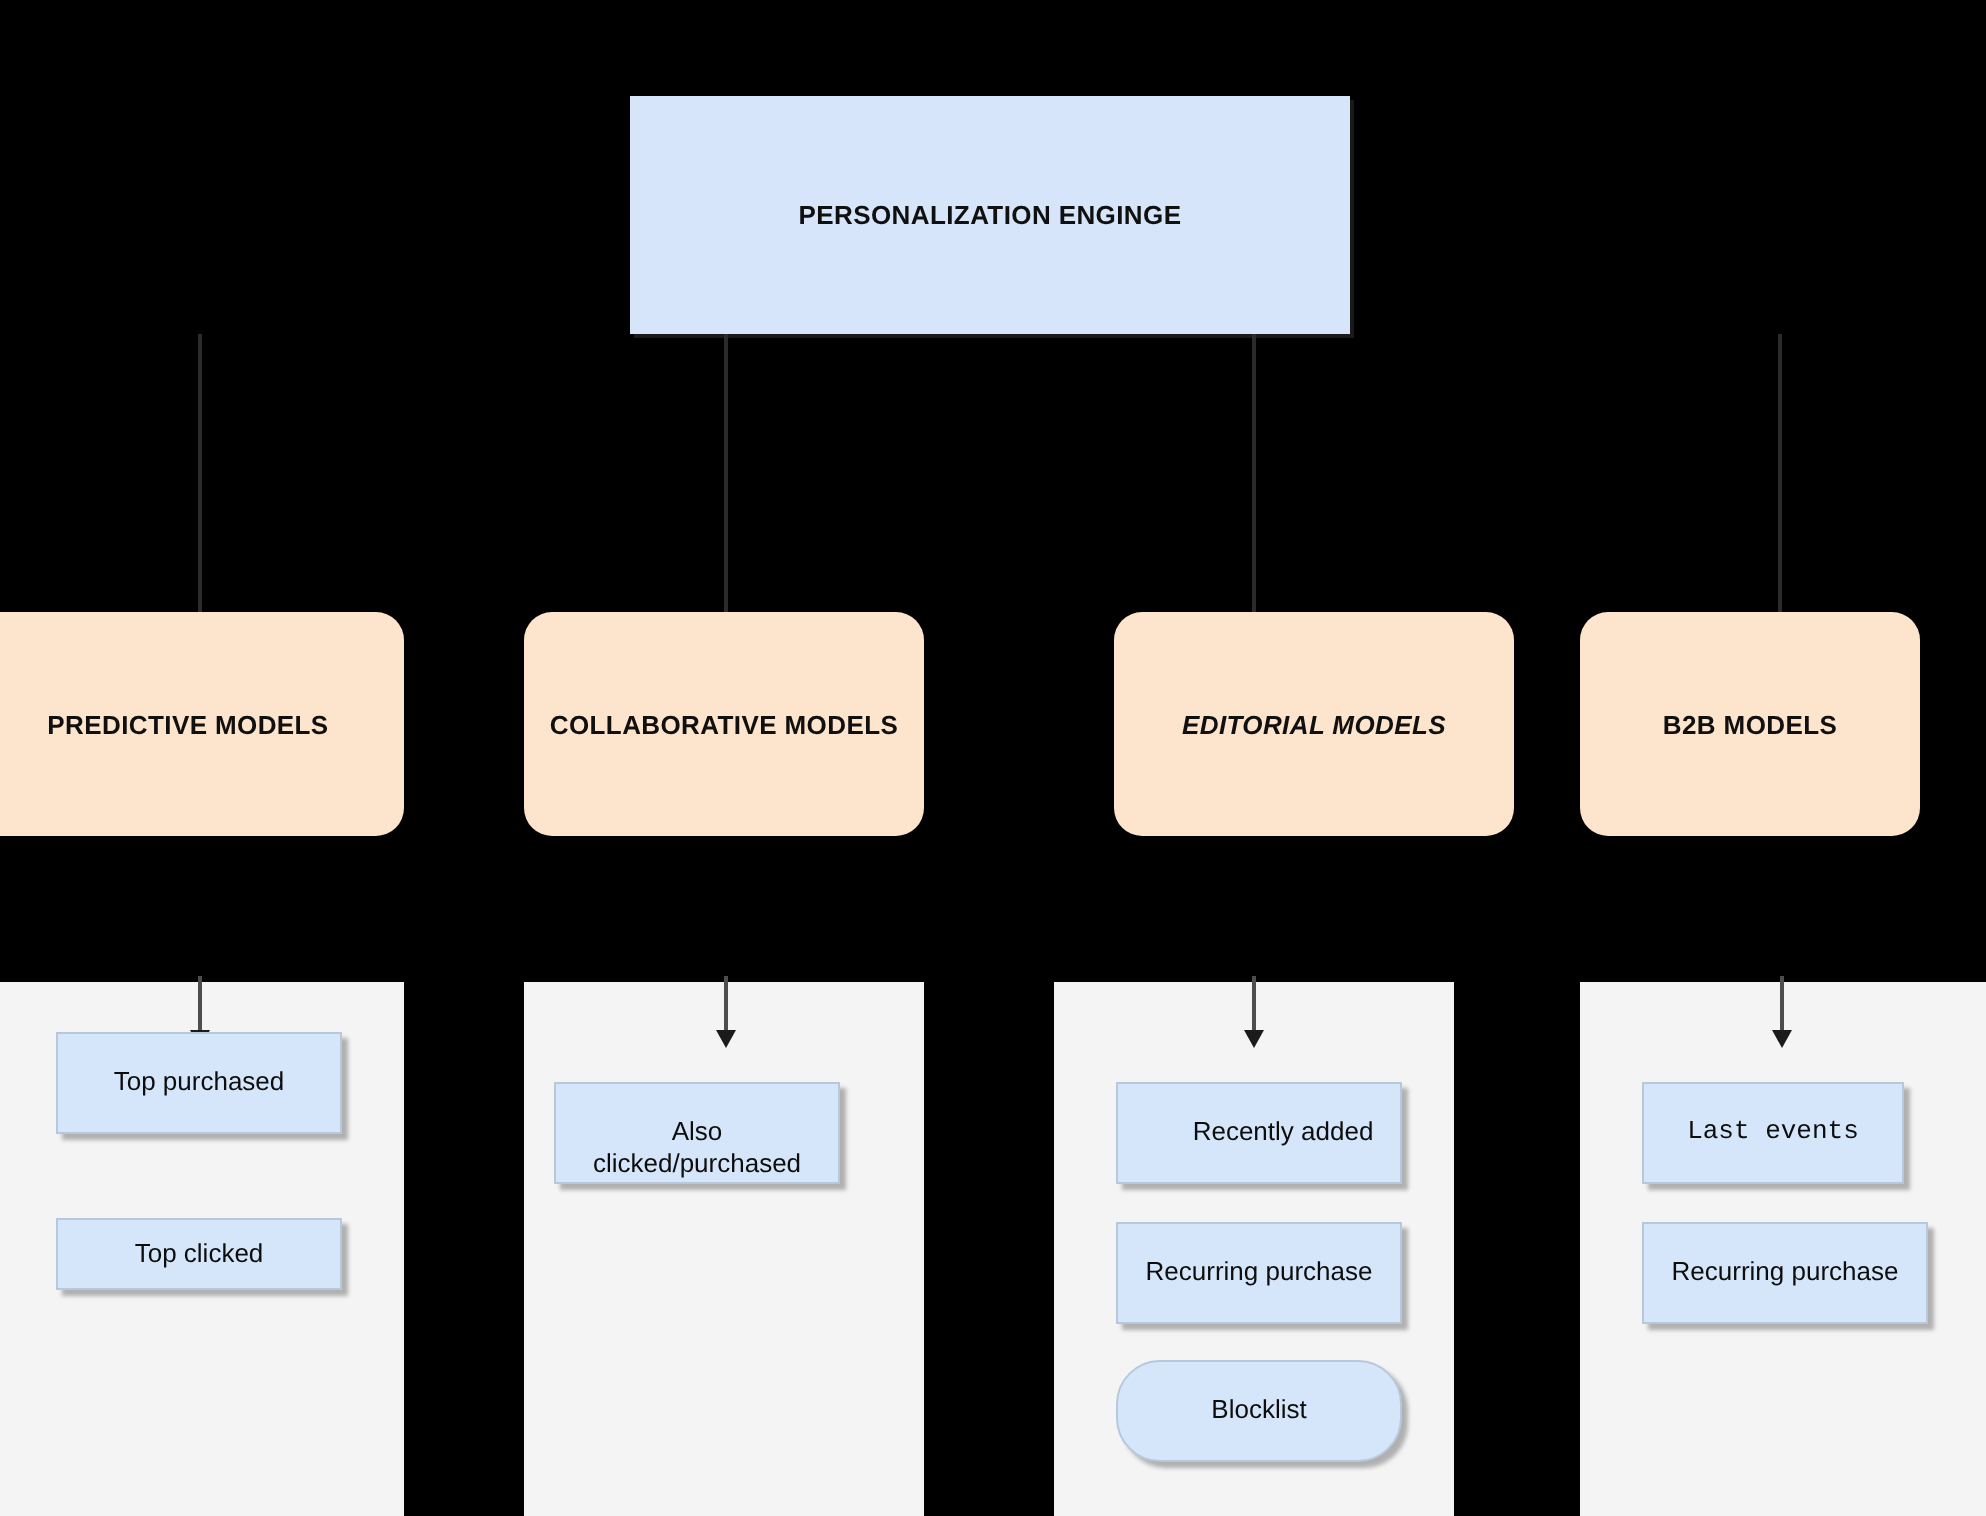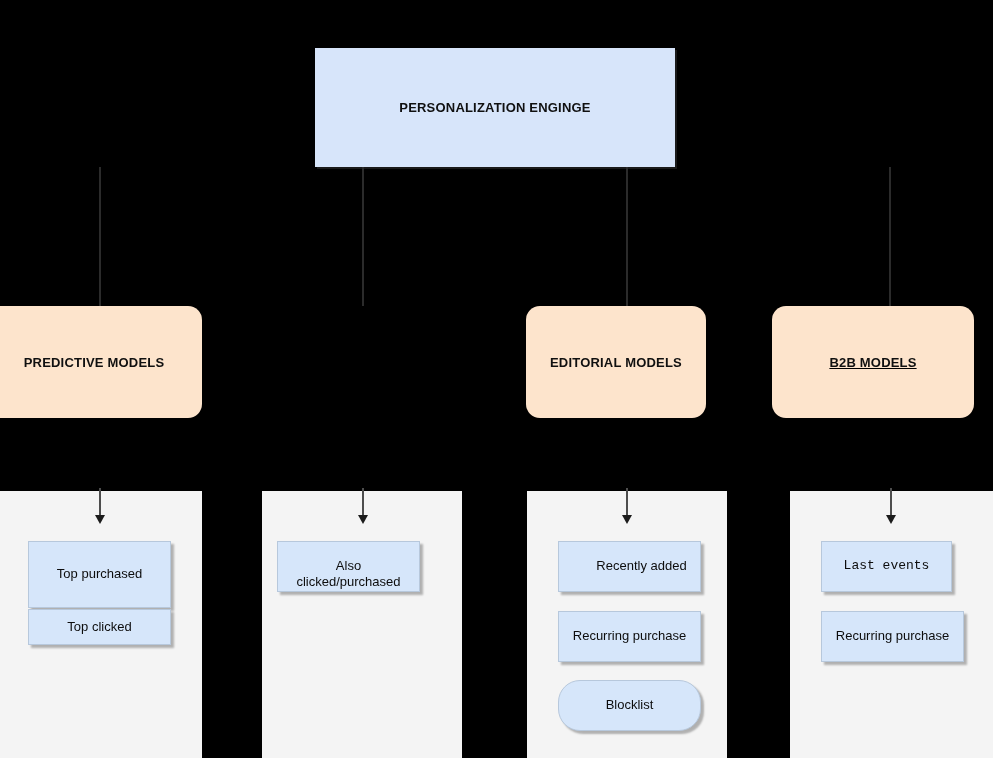--- a/index.html
+++ b/index.html
@@ -126,24 +126,27 @@
   </div>
 
   <div class="stub" style="left:99px; top:119px; height:139px;"></div>
   <div class="stub" style="left:362px; top:119px; height:139px;"></div>
   <div class="stub" style="left:626px; top:119px; height:139px;"></div>
   <div class="stub" style="left:889px; top:119px; height:139px;"></div>
 
   <div class="model-box" style="left:-14px; width:216px;">
     <span class="model-label">PREDICTIVE MODELS</span>
   </div>
-  <div class="model-box" style="left:526px; width:180px;">
+  <div class="model-box" style="left:262px; width:200px;">
+    <span class="model-label">COLLABORATIVE MODELS</span>
+  </div>
+  <div class="model-box" style="left:557px; width:200px;font-style:italic;">
     <span class="model-label">EDITORIAL MODELS</span>
   </div>
-  <div class="model-box" style="left:772px; width:202px;text-decoration:underline;">
+  <div class="model-box" style="left:790px; width:170px;">
     <span class="model-label">B2B MODELS</span>
   </div>
 
   <div class="panel" style="left:0px; width:202px;"></div>
   <div class="panel" style="left:262px; width:200px;"></div>
   <div class="panel" style="left:527px; width:200px;"></div>
   <div class="panel" style="left:790px; width:203px;"></div>
 
   <div class="arrow" style="left:93px; top:440px; height:36px;">
     <div class="shaft" style="height:28px;"></div>
@@ -155,21 +158,21 @@
   </div>
   <div class="arrow" style="left:620px; top:440px; height:36px;">
     <div class="shaft" style="height:28px;"></div>
     <div class="head" style="top:27px;"></div>
   </div>
   <div class="arrow" style="left:884px; top:440px; height:36px;">
     <div class="shaft" style="height:28px;"></div>
     <div class="head" style="top:27px;"></div>
   </div>
 
-  <div class="item-box" style="left:28px; top:493px; width:143px; height:67px;">
+  <div class="item-box" style="left:28px; top:468px; width:143px; height:51px;">
     <span class="item-label">Top purchased</span>
   </div>
   <div class="item-box" style="left:28px; top:561px; width:143px; height:36px;">
     <span class="item-label">Top clicked</span>
   </div>
 
   <div class="item-box" style="left:277px; top:493px; width:143px; height:51px;align-items:flex-end;">
     <span class="item-label">Also clicked/purchased</span>
   </div>
 

